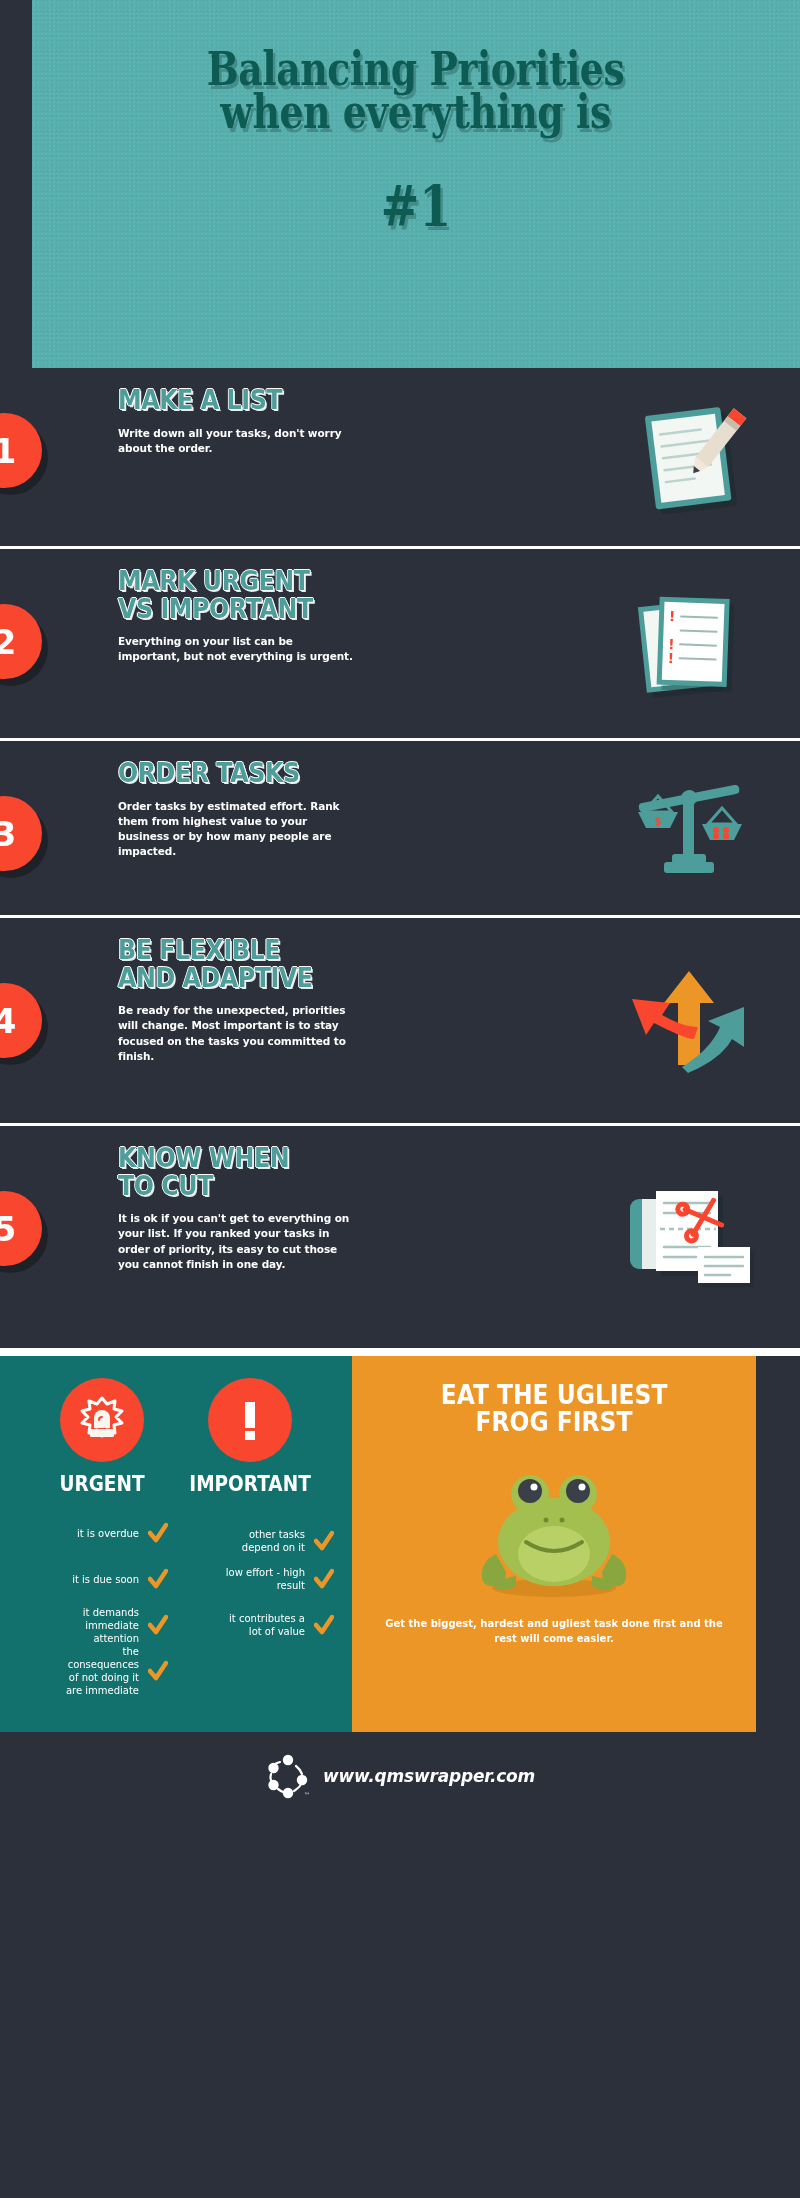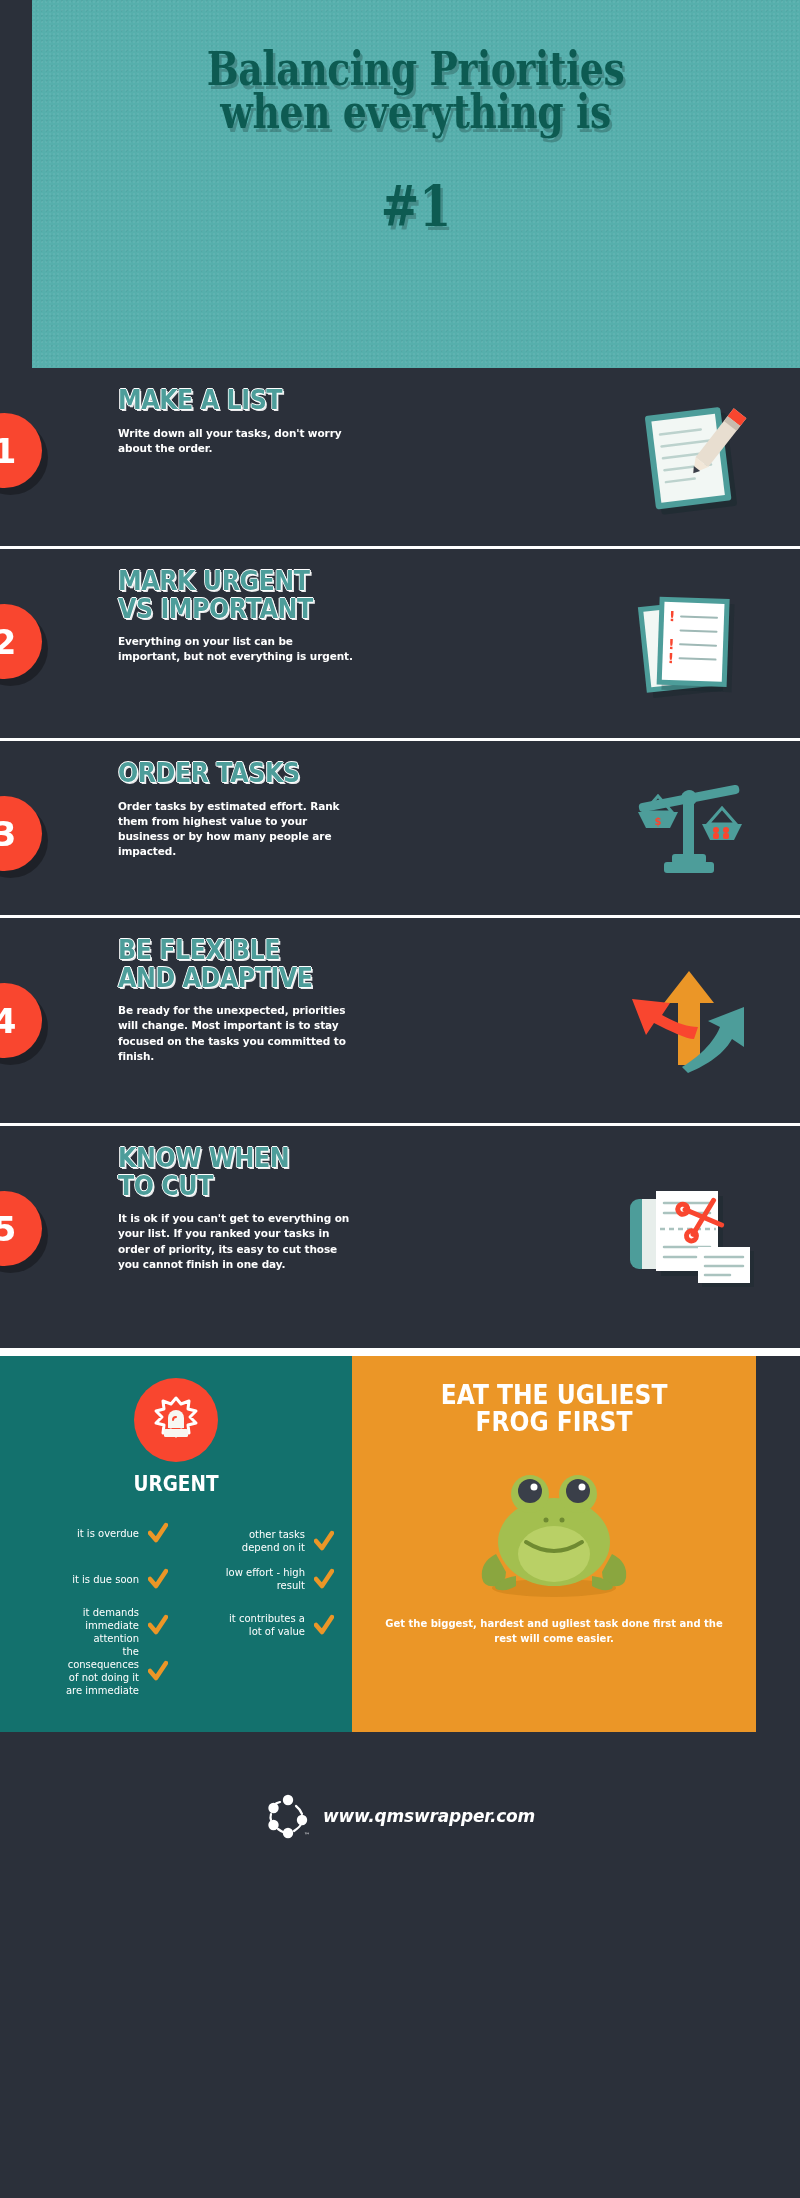--- a/index.html
+++ b/index.html
@@ -202,21 +202,20 @@
   }
 
   
   .footer {
     height: 88px;
     background: #2b303a;
     display: flex;
     align-items: center;
     justify-content: center;
     gap: 12px;
-    margin-top: 40px;
   }
   .footer-url {
     color: #ffffff;
     font-family: "DejaVu Sans", sans-serif;
     font-weight: bold;
     font-style: italic;
     font-size: 17px;
     letter-spacing: -0.2px;
   }
 </style>
@@ -426,20 +425,29 @@
         <div class="uicon-wrap">
           <div class="uicon">
             <svg width="56" height="56" viewBox="0 0 56 56">
               <path d="M28 6 L33 12 L41 9 L40 17 L48 19 L42 25 L48 31 L40 33 L41 41 L33 38 L28 44 L23 38 L15 41 L16 33 L8 31 L14 25 L8 19 L16 17 L15 9 L23 12 Z" fill="none" stroke="#ffffff" stroke-width="3" stroke-linejoin="round"></path>
               <path d="M20 36 V26 a8 8 0 0 1 16 0 v10 Z" fill="#f7f7f2"></path>
               <path d="M25 28 a3 3 0 0 1 3 -3" fill="none" stroke="#f9462f" stroke-width="2" stroke-linecap="round"></path>
               <rect x="16" y="37" width="24" height="8" rx="1.5" fill="#f7f7f2"></rect>
             </svg>
           </div>
           <div class="uicon-label">URGENT</div>
+        </div>
+        <div class="uicon-wrap">
+          <div class="uicon">
+            <svg width="56" height="56" viewBox="0 0 56 56">
+              <rect x="23" y="10" width="10" height="26" fill="#ffffff"></rect>
+              <rect x="23" y="39" width="10" height="9" fill="#ffffff"></rect>
+            </svg>
+          </div>
+          <div class="uicon-label">IMPORTANT</div>
         </div>
       </div>
 
       <div class="ulists">
         <div class="ulist">
           <div class="urow">
             <div class="urow-text">it is overdue</div>
             <svg class="check" viewBox="0 0 20 22">
                 <path d="M2 11 L8 18 L18 3" fill="none" stroke="#eb9627" stroke-width="4.5" stroke-linecap="round" stroke-linejoin="round"></path>
               </svg>

